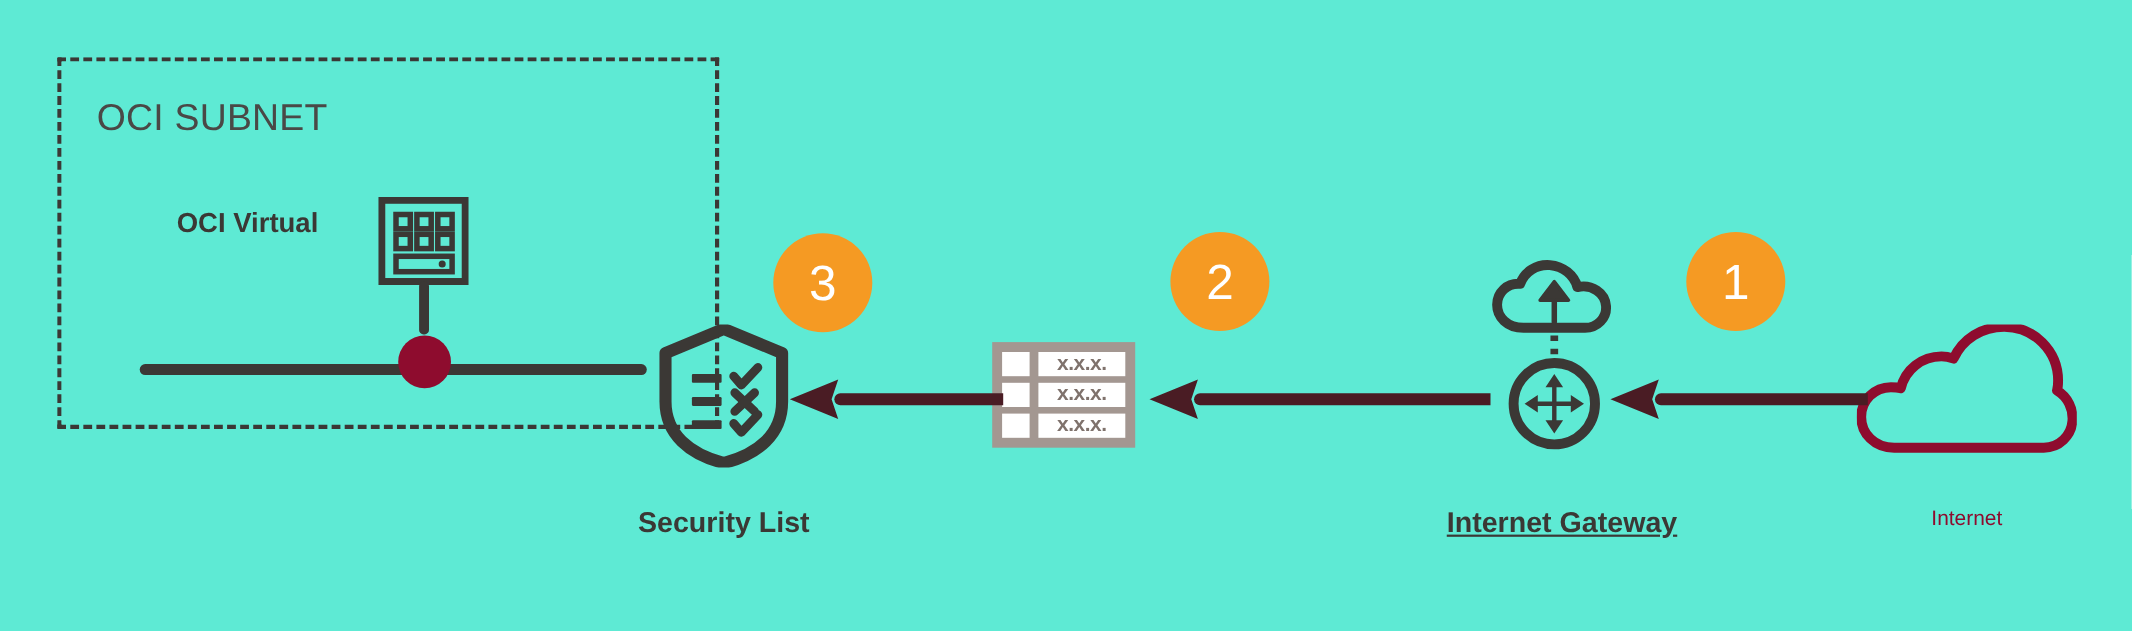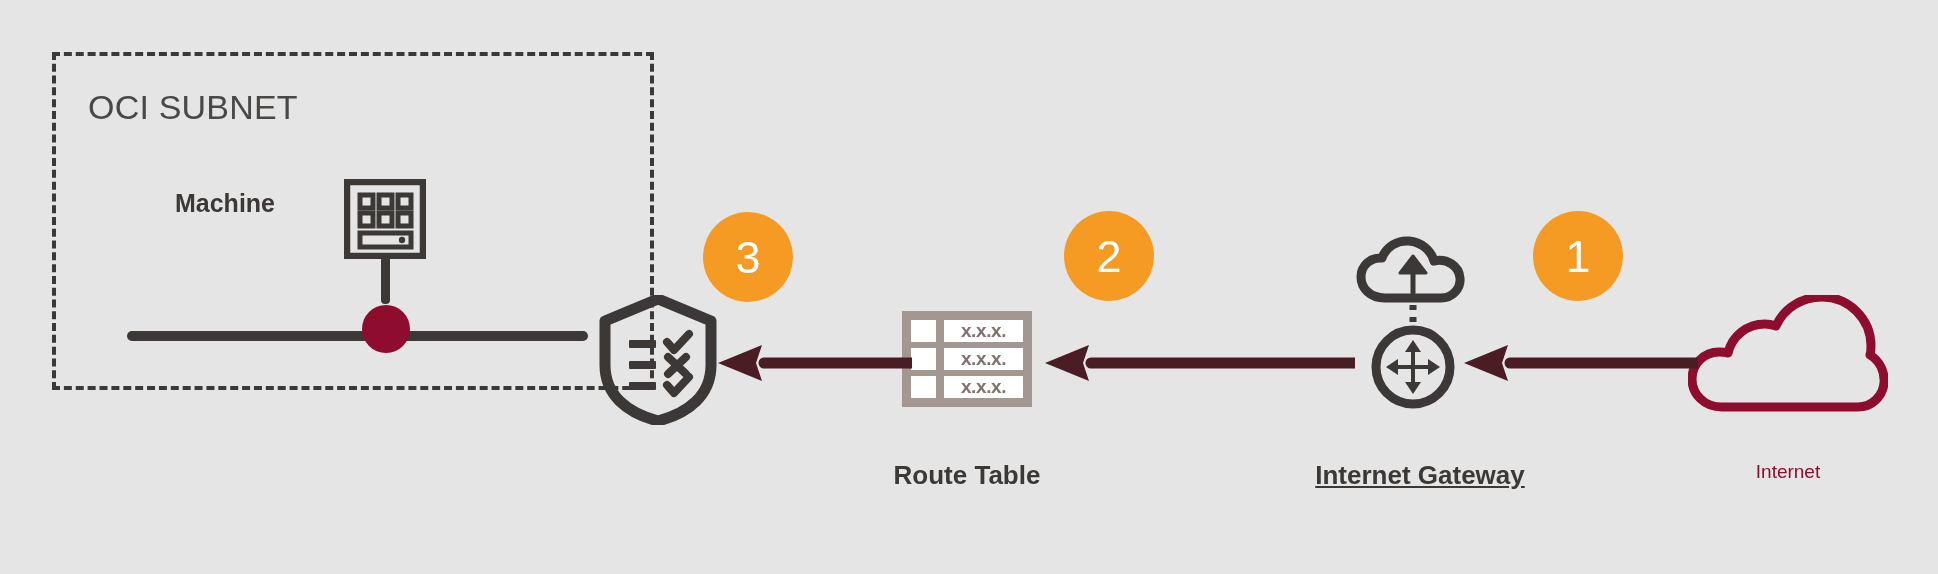--- a/index.html
+++ b/index.html
@@ -8,21 +8,21 @@
     background: #ffffff;
   }
   body {
     font-family: "Liberation Sans", sans-serif;
     -webkit-font-smoothing: antialiased;
   }
   #canvas {
     position: relative;
     width: 1938px;
     height: 574px;
-    background: #e5e5e5;
+    background: #5eead4;
     overflow: hidden;
   }
   .abs { position: absolute; }
 
   
   #subnet-box {
     left: 52px;
     top: 52px;
     width: 602px;
     height: 338px;
@@ -194,21 +194,21 @@
 </style>
 </head>
 <body>
 
 <div id="canvas">
 
   <div class="abs" id="subnet-box"></div>
   <div class="abs" id="subnet-title">OCI SUBNET</div>
 
   <div class="abs" id="vm-label">
-    <div>Machine</div>
+    <div>OCI Virtual</div>
   </div>
 
   <div class="abs" id="vm-icon">
     <svg viewBox="0 0 82 80" width="82" height="80" aria-hidden="true">
       <rect x="3" y="3" width="76" height="74" fill="none" stroke="#3b3835" stroke-width="6.5"></rect>
       <g fill="none" stroke="#3b3835" stroke-width="5">
         <rect x="16" y="16" width="13" height="13"></rect>
         <rect x="35" y="16" width="13" height="13"></rect>
         <rect x="54" y="16" width="13" height="13"></rect>
         <rect x="16" y="34" width="13" height="13"></rect>
@@ -304,17 +304,17 @@
     <svg viewBox="0 0 236 46" width="236" height="46" preserveAspectRatio="none" aria-hidden="true">
       <line x1="236" y1="23" x2="48" y2="23" stroke="#4a1c24" stroke-width="11" stroke-linecap="round"></line>
       <path d="M2 23 L46 5 L40 23 L46 41 Z" fill="#4a1c24"></path>
     </svg>
   </div>
 
   <div class="abs badge" id="badge-3">3</div>
   <div class="abs badge" id="badge-2">2</div>
   <div class="abs badge" id="badge-1">1</div>
 
-  <div class="abs caption" id="cap-route-table">Route Table</div>
+  <div class="abs caption" id="cap-security-list">Security List</div>
   <div class="abs caption" id="cap-igw">Internet Gateway</div>
   <div class="abs caption" id="cap-internet">Internet</div>
 
 </div>
 
 </body></html>

